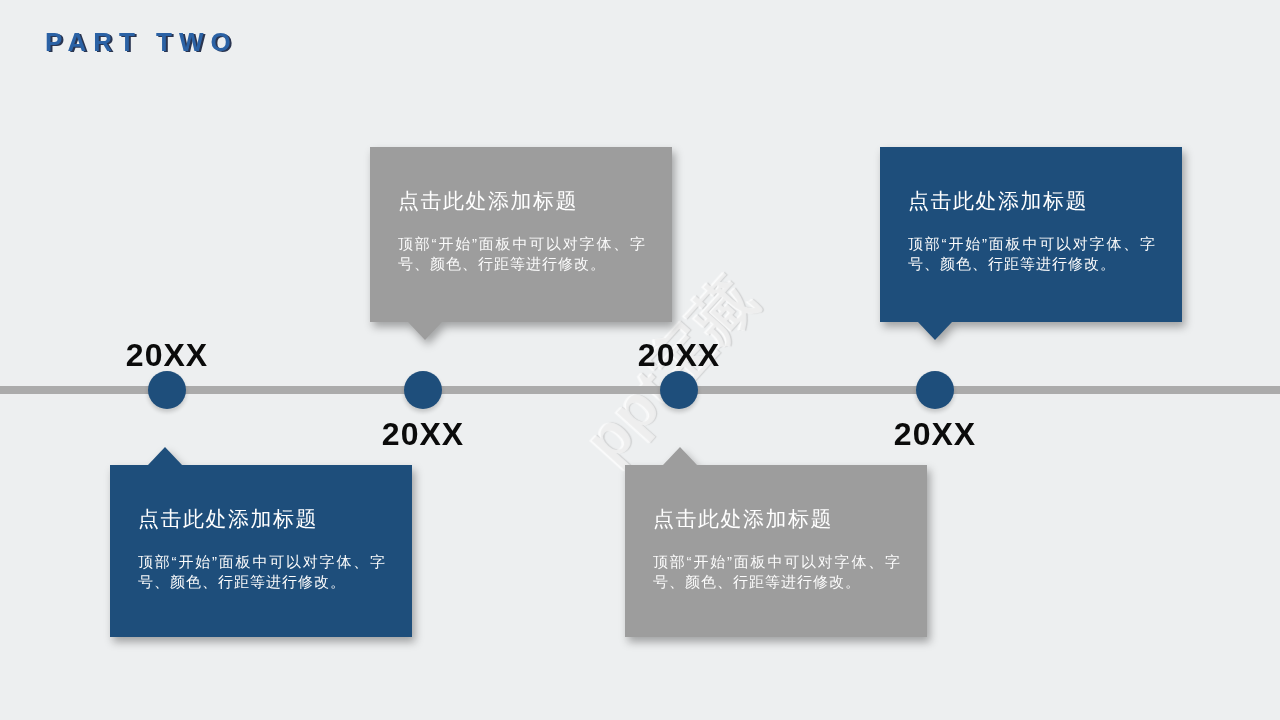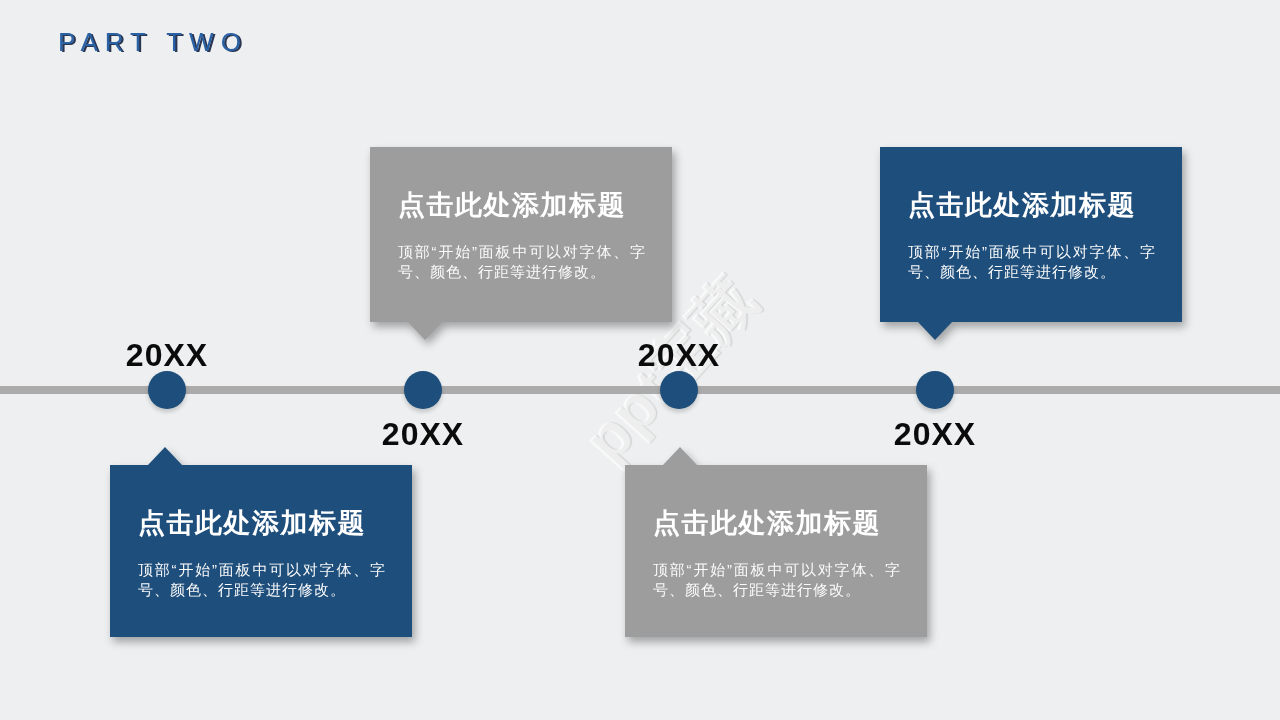--- a/index.html
+++ b/index.html
@@ -14,25 +14,24 @@
     height: 720px;
     background: #edeff0;
     overflow: hidden;
   }
 
   
   .kicker {
     position: absolute;
     left: 45px; top: 27px;
     font-size: 26px;
-    font-weight: normal;
+    font-weight: bold;
     letter-spacing: 7px;
     color: #2b62a5;
     text-shadow: 2px 1px 0 #2a3550;
-    margin-left: 13px;
   }
   .page-title {
     position: absolute;
     left: 44px; top: 56px;
     font-size: 38px;
     font-weight: bold;
     color: #272e3d;
     letter-spacing: 4px;
     text-shadow: -2px 2px 0 rgba(59,111,174,0.55);
   }
@@ -97,22 +96,22 @@
     border-right: 17px solid transparent;
   }
   .card.top  .pointer { bottom: -18px; border-top-width: 18px; border-top-style: solid; }
   .card.bottom .pointer { top: -18px; border-bottom-width: 18px; border-bottom-style: solid; }
   .card.blue.top  .pointer { border-top-color: #1e4e7b; }
   .card.gray.top  .pointer { border-top-color: #9d9d9d; }
   .card.blue.bottom .pointer { border-bottom-color: #1e4e7b; }
   .card.gray.bottom .pointer { border-bottom-color: #9d9d9d; }
 
   .card-title {
-    font-size: 27px;
-    font-weight: bold;
+    font-size: 21px;
+    font-weight: normal;
     letter-spacing: 1.5px;
     color: #ffffff;
     margin-bottom: 19px;
   }
   .card-body {
     font-size: 15px;
     line-height: 20px;
     letter-spacing: 1px;
     color: #fbfbfb;
     text-align: justify;

